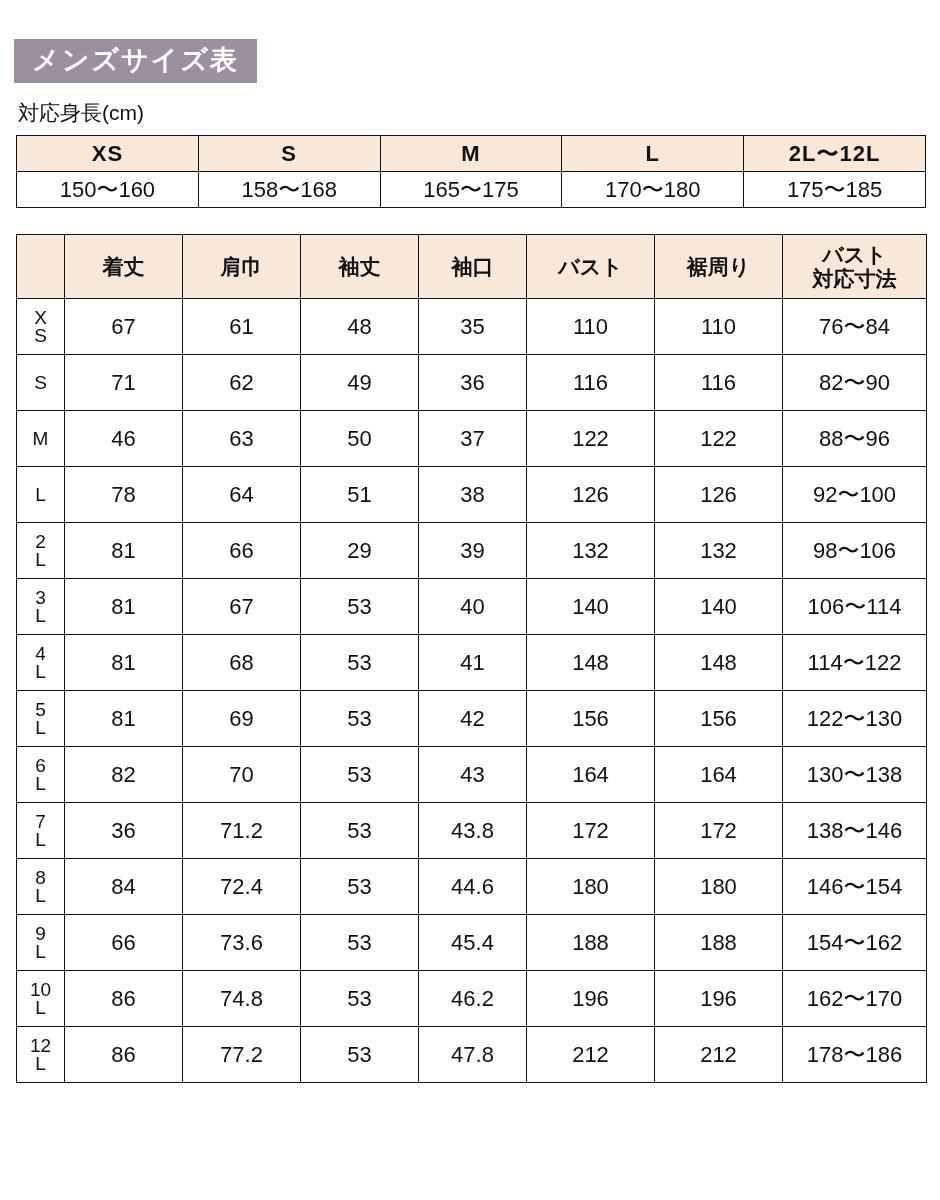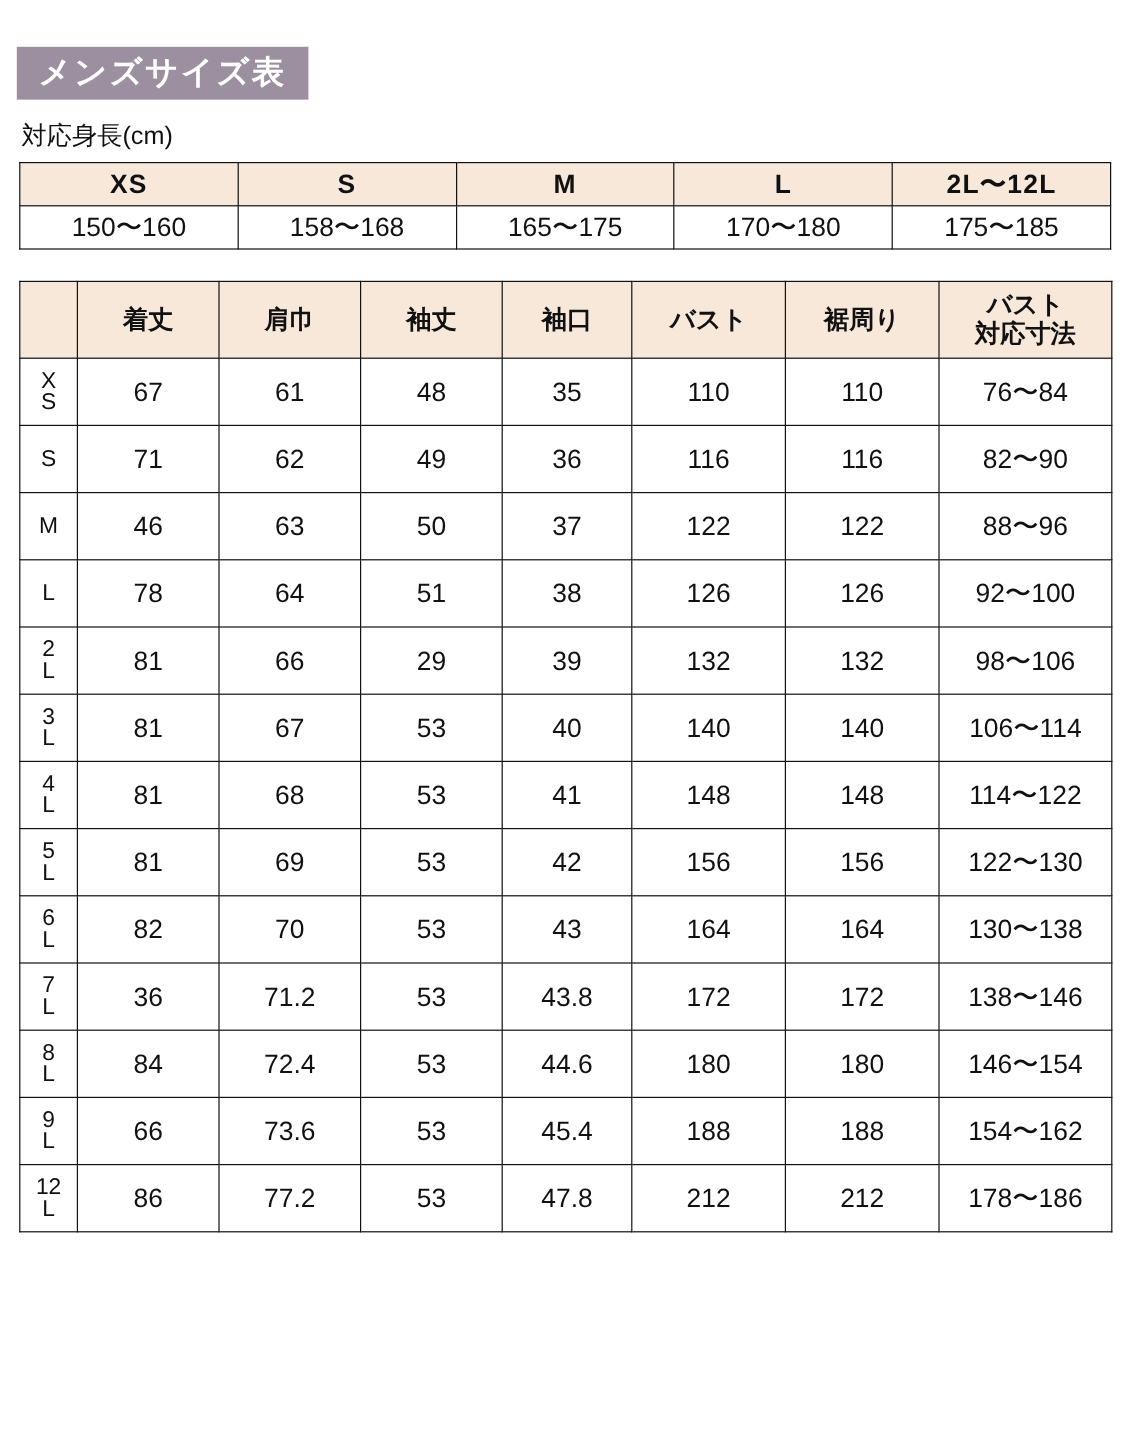--- a/index.html
+++ b/index.html
@@ -314,20 +314,33 @@
             <td>66</td>
             <td>73.6</td>
             <td>53</td>
             <td>45.4</td>
             <td>188</td>
             <td>188</td>
             <td>154〜162</td>
           </tr>
           <tr>
             <td class="size-cell">
+              <span class="s-line">10</span>
+              <span class="s-line">L</span>
+            </td>
+            <td>86</td>
+            <td>74.8</td>
+            <td>53</td>
+            <td>46.2</td>
+            <td>196</td>
+            <td>196</td>
+            <td>162〜170</td>
+          </tr>
+          <tr>
+            <td class="size-cell">
               <span class="s-line">12</span>
               <span class="s-line">L</span>
             </td>
             <td>86</td>
             <td>77.2</td>
             <td>53</td>
             <td>47.8</td>
             <td>212</td>
             <td>212</td>
             <td>178〜186</td>

